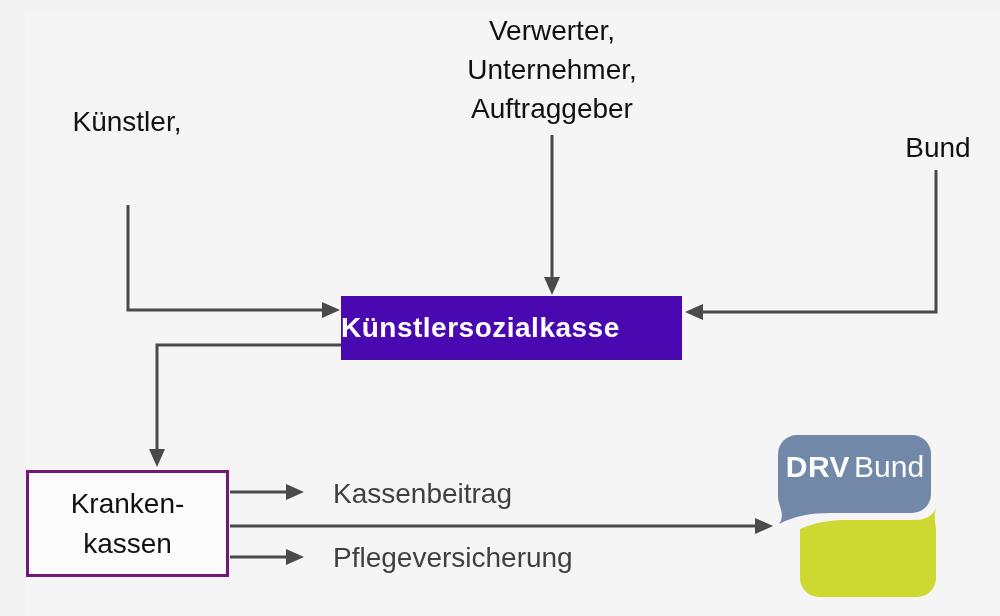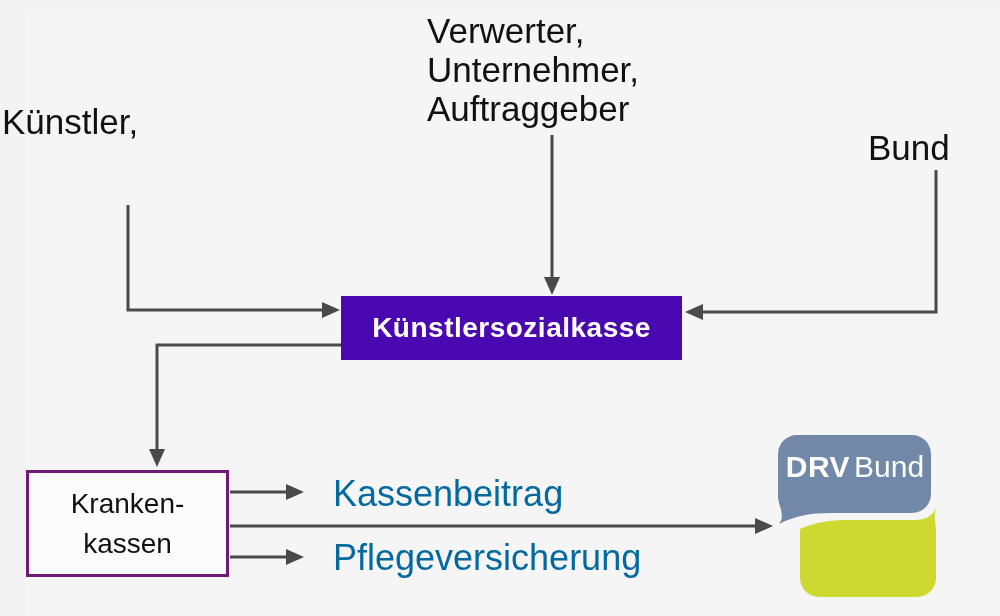--- a/index.html
+++ b/index.html
@@ -14,45 +14,46 @@
     overflow:hidden;
   }
   .panel{
     position:absolute;left:25px;top:13px;right:0;bottom:0;
     background:var(--panel-bg,#f6f5f6);
   }
   .svg-layer{position:absolute;left:0;top:0;width:1000px;height:616px;}
   .node-label{
     position:absolute;
     color:#111111;
-    font-size:35px;
+    font-size:28px;
     line-height:39px;
+    text-align:center;
   }
   .node-label span{display:block;}
   .ksk-box{
     position:absolute;left:341px;top:296px;width:341px;height:64px;
     background:var(--ksk-bg,#4a08b0);
-    display:flex;align-items:center;justify-content:center;
+    display:flex;align-items:center;justify-content:flex-start;
   }
   .ksk-box .ksk-label{
     color:var(--ksk-text,#ffffff);
     font-size:28px;font-weight:bold;
     letter-spacing:.5px;
   }
   .kk-box{
     position:absolute;left:26px;top:470px;width:203px;height:107px;
     background:#fcfbfc;
     border:3px solid #701a75;
     box-sizing:border-box;
     display:flex;flex-direction:column;align-items:center;justify-content:center;
     font-size:28px;line-height:40px;color:#111111;text-align:center;
   }
   .flow-label{
     position:absolute;
-    font-size:36px;line-height:39px;color:#0369a1;white-space:nowrap;
+    font-size:28px;line-height:39px;color:#404040;white-space:nowrap;
   }
   .drv-logo{position:absolute;left:775px;top:432px;width:164px;height:168px;}
   .drv-logo svg{position:absolute;left:0;top:0;}
   .drv-text{
     position:absolute;left:0;top:18px;width:160px;
     text-align:center;color:#ffffff;font-size:30px;line-height:34px;
     white-space:nowrap;
   }
   .drv-text .drv{font-weight:700;letter-spacing:.5px;}
   .drv-text .bund{font-weight:400;margin-left:4px;}

